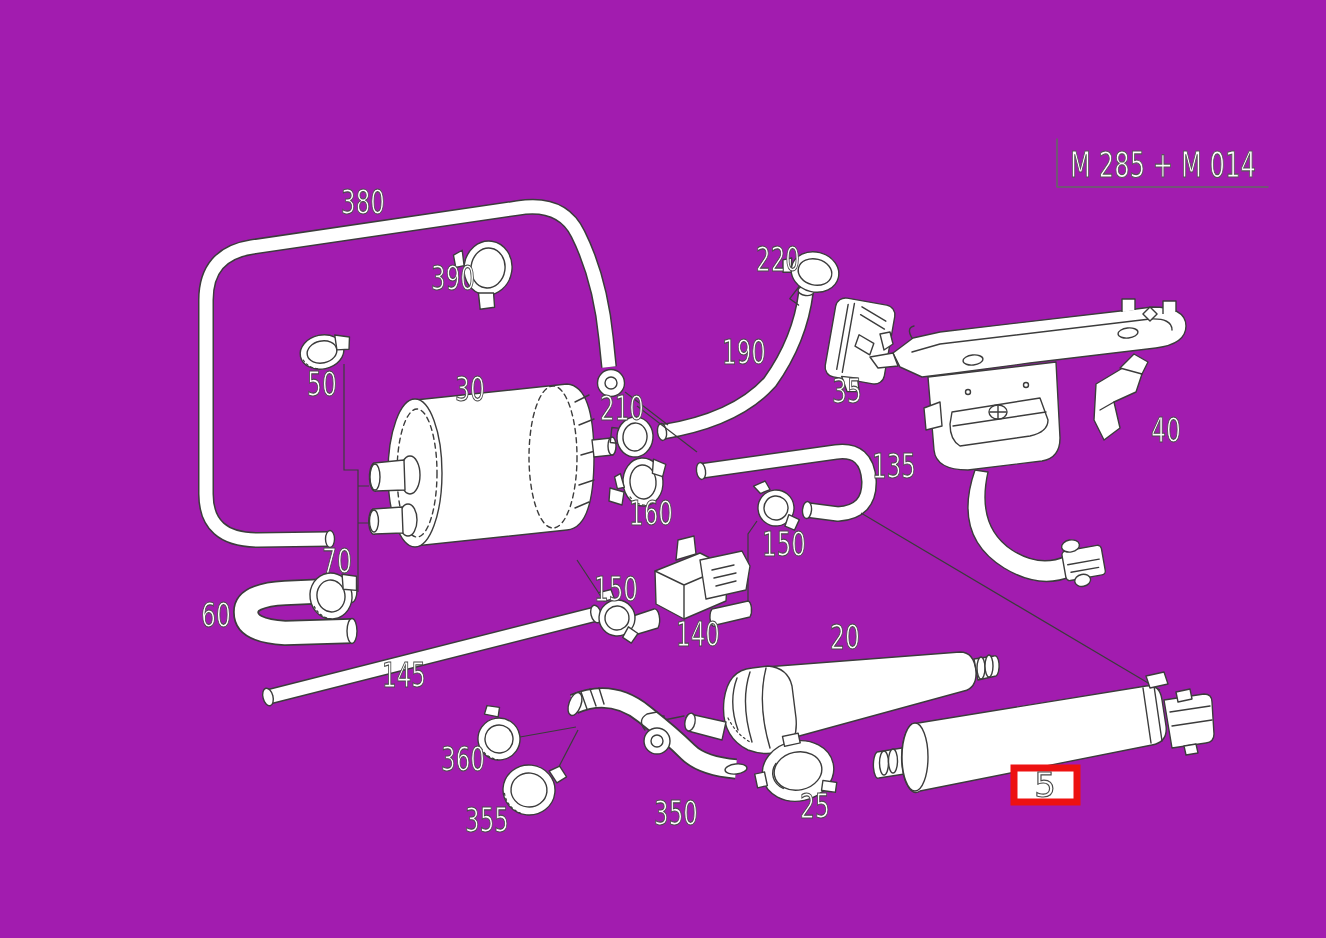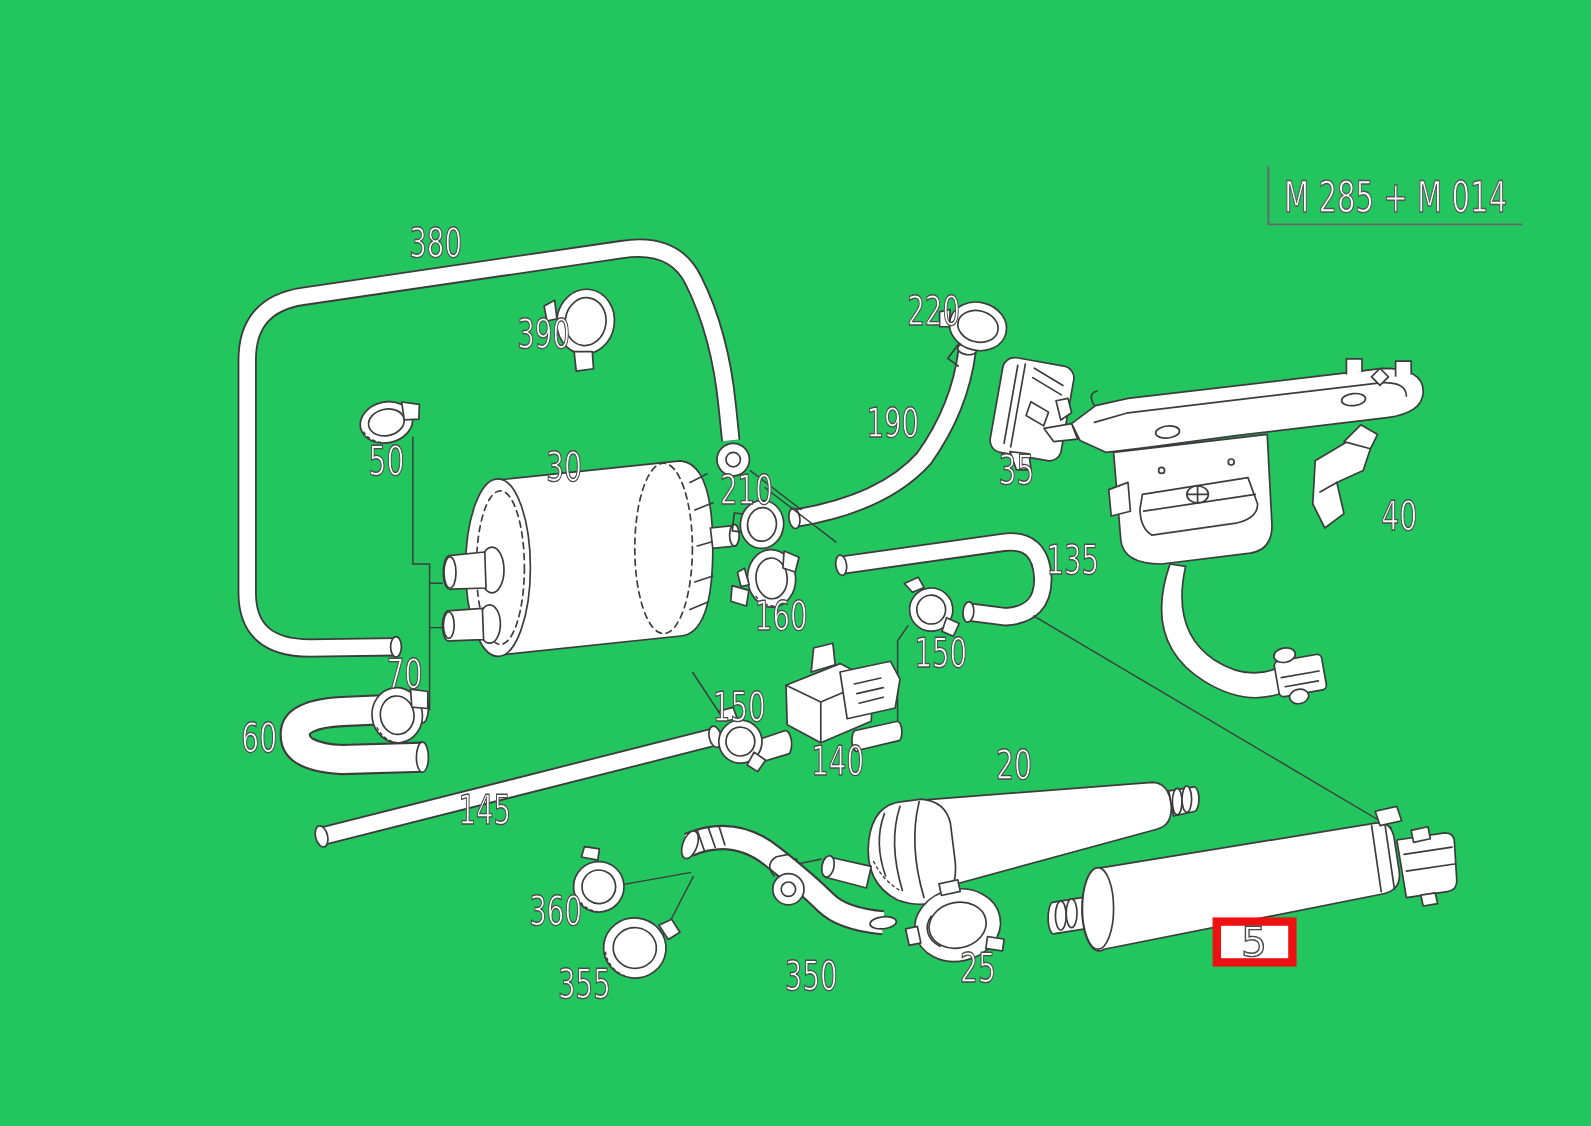--- a/index.html
+++ b/index.html
@@ -1,16 +1,16 @@
 <!DOCTYPE html>
 <html><head>
 <meta charset="utf-8">
 <style>
   html,body{margin:0;padding:0;background:#fff;}
-  .stage{position:relative;width:1326px;height:938px;background:#22c55e;overflow:hidden;
+  .stage{position:relative;width:1326px;height:938px;background:#a21caf;overflow:hidden;
          font-family:"DejaVu Sans",sans-serif;}
   svg{position:absolute;left:0;top:0;}
   
   .ln{fill:none;stroke:#3c3c3c;stroke-width:1.4;stroke-linecap:round;stroke-linejoin:round;}
   .fw{fill:#ffffff;stroke:#3c3c3c;stroke-width:1.4;stroke-linejoin:round;}
   .dash{stroke-dasharray:5 4;}
   .dash2{stroke-dasharray:2 3;stroke-width:1.2;}
   .leader{fill:none;stroke:#3c3c3c;stroke-width:1.2;}
   
   .h16o{fill:none;stroke:#3c3c3c;stroke-width:16;stroke-linecap:butt;stroke-linejoin:round;}

